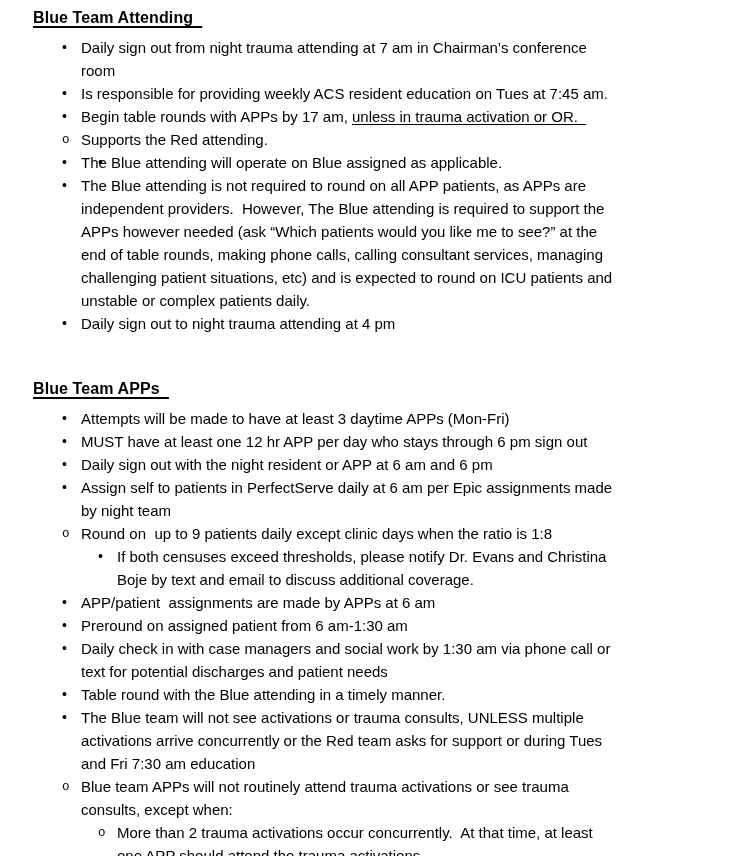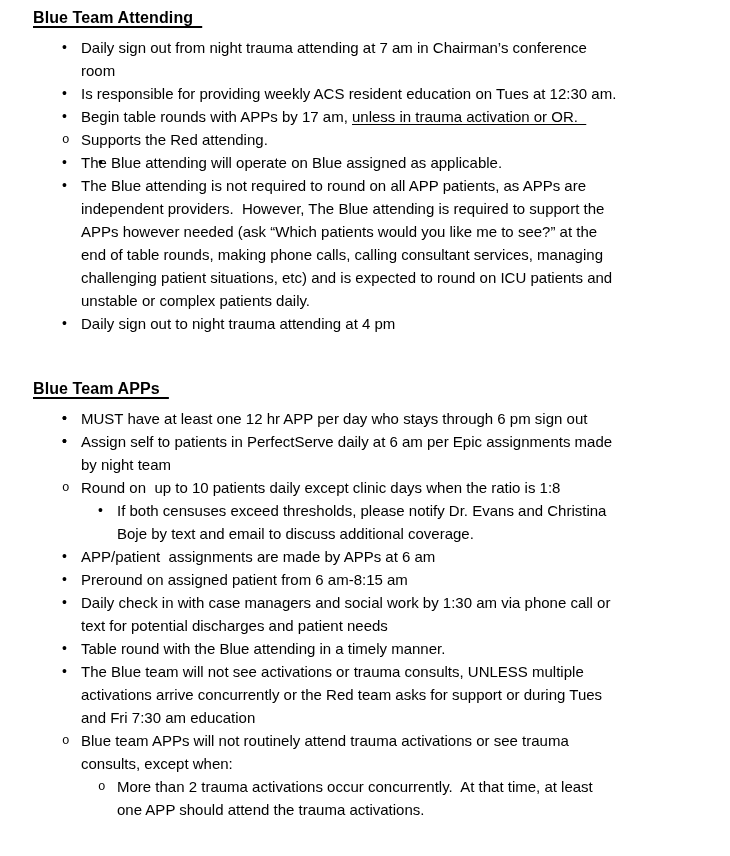--- a/index.html
+++ b/index.html
@@ -71,41 +71,41 @@
 </style>
 </head>
 <body>
 
 <div class="doc">
 
   <div class="doc-section">
     <h2 class="heading">Blue Team Attending &nbsp;</h2>
     <div class="bullet-list">
         <div class="li level-1"><span class="marker disc">•</span><span class="text"><span>Daily sign out from night trauma attending at 7 am in Chairman’s conference room</span></span></div>
-        <div class="li level-1"><span class="marker disc">•</span><span class="text"><span>Is responsible for providing weekly ACS resident education on Tues at 12:30 am.</span></span></div>
+        <div class="li level-1"><span class="marker disc">•</span><span class="text"><span>Is responsible for providing weekly ACS resident education on Tues at 7:45 am.</span></span></div>
         <div class="li level-1"><span class="marker disc">•</span><span class="text"><span>Begin table rounds with APPs by 17 am, </span><span class="u">unless in trauma activation or OR. &nbsp;</span></span></div>
         <div class="li level-1"><span class="marker circle">o</span><span class="text"><span>Supports the Red attending.</span></span></div>
         <div class="li level-2"><span class="marker disc">•</span></div>
         <div class="li level-1"><span class="marker disc">•</span><span class="text"><span>The Blue attending will operate on Blue assigned as applicable.</span></span></div>
         <div class="li level-1"><span class="marker disc">•</span><span class="text"><span>The Blue attending is not required to round on all APP patients, as APPs are independent providers.  However, The Blue attending is required to support the APPs however needed (ask “Which patients would you like me to see?” at the end of table rounds, making phone calls, calling consultant services, managing challenging patient situations, etc) and is expected to round on ICU patients and unstable or complex patients daily.</span></span></div>
         <div class="li level-1"><span class="marker disc">•</span><span class="text"><span>Daily sign out to night trauma attending at 4 pm</span></span></div>
       </div>
   </div>
 
   <div class="doc-section">
     <h2 class="heading">Blue Team APPs &nbsp;</h2>
     <div class="bullet-list">
-        <div class="li level-1"><span class="marker disc">•</span></div>
+        <div class="li level-1"><span class="marker disc">•</span><span class="text"><span>Attempts will be made to have at least 3 daytime APPs (Mon-Fri)</span></span></div>
         <div class="li level-1"><span class="marker disc">•</span><span class="text"><span>MUST have at least one 12 hr APP per day who stays through 6 pm sign out</span></span></div>
-        <div class="li level-1"><span class="marker disc">•</span></div>
+        <div class="li level-1"><span class="marker disc">•</span><span class="text"><span>Daily sign out with the night resident or APP at 6 am and 6 pm</span></span></div>
         <div class="li level-1"><span class="marker disc">•</span><span class="text"><span>Assign self to patients in PerfectServe daily at 6 am per Epic assignments made by night team</span></span></div>
-        <div class="li level-1"><span class="marker circle">o</span><span class="text"><span>Round on  up to 10 patients daily except clinic days when the ratio is 1:8</span></span></div>
+        <div class="li level-1"><span class="marker circle">o</span><span class="text"><span>Round on  up to 9 patients daily except clinic days when the ratio is 1:8</span></span></div>
         <div class="li level-2"><span class="marker disc">•</span><span class="text"><span>If both censuses exceed thresholds, please notify Dr. Evans and Christina Boje by text and email to discuss additional coverage.</span></span></div>
         <div class="li level-1"><span class="marker disc">•</span><span class="text"><span>APP/patient  assignments are made by APPs at 6 am</span></span></div>
-        <div class="li level-1"><span class="marker disc">•</span><span class="text"><span>Preround on assigned patient from 6 am-8:15 am</span></span></div>
+        <div class="li level-1"><span class="marker disc">•</span><span class="text"><span>Preround on assigned patient from 6 am-1:30 am</span></span></div>
         <div class="li level-1"><span class="marker disc">•</span><span class="text"><span>Daily check in with case managers and social work by 1:30 am via phone call or text for potential discharges and patient needs</span></span></div>
         <div class="li level-1"><span class="marker disc">•</span><span class="text"><span>Table round with the Blue attending in a timely manner.</span></span></div>
         <div class="li level-1"><span class="marker disc">•</span><span class="text"><span>The Blue team will not see activations or trauma consults, UNLESS multiple activations arrive concurrently or the Red team asks for support or during Tues and Fri 7:30 am education</span></span></div>
         <div class="li level-1"><span class="marker circle">o</span><span class="text"><span>Blue team APPs will not routinely attend trauma activations or see trauma consults, except when:</span></span></div>
         <div class="li level-2"><span class="marker circle">o</span><span class="text"><span>More than 2 trauma activations occur concurrently.  At that time, at least one APP should attend the trauma activations.</span></span></div>
       </div>
   </div>
 
 </div>
 

